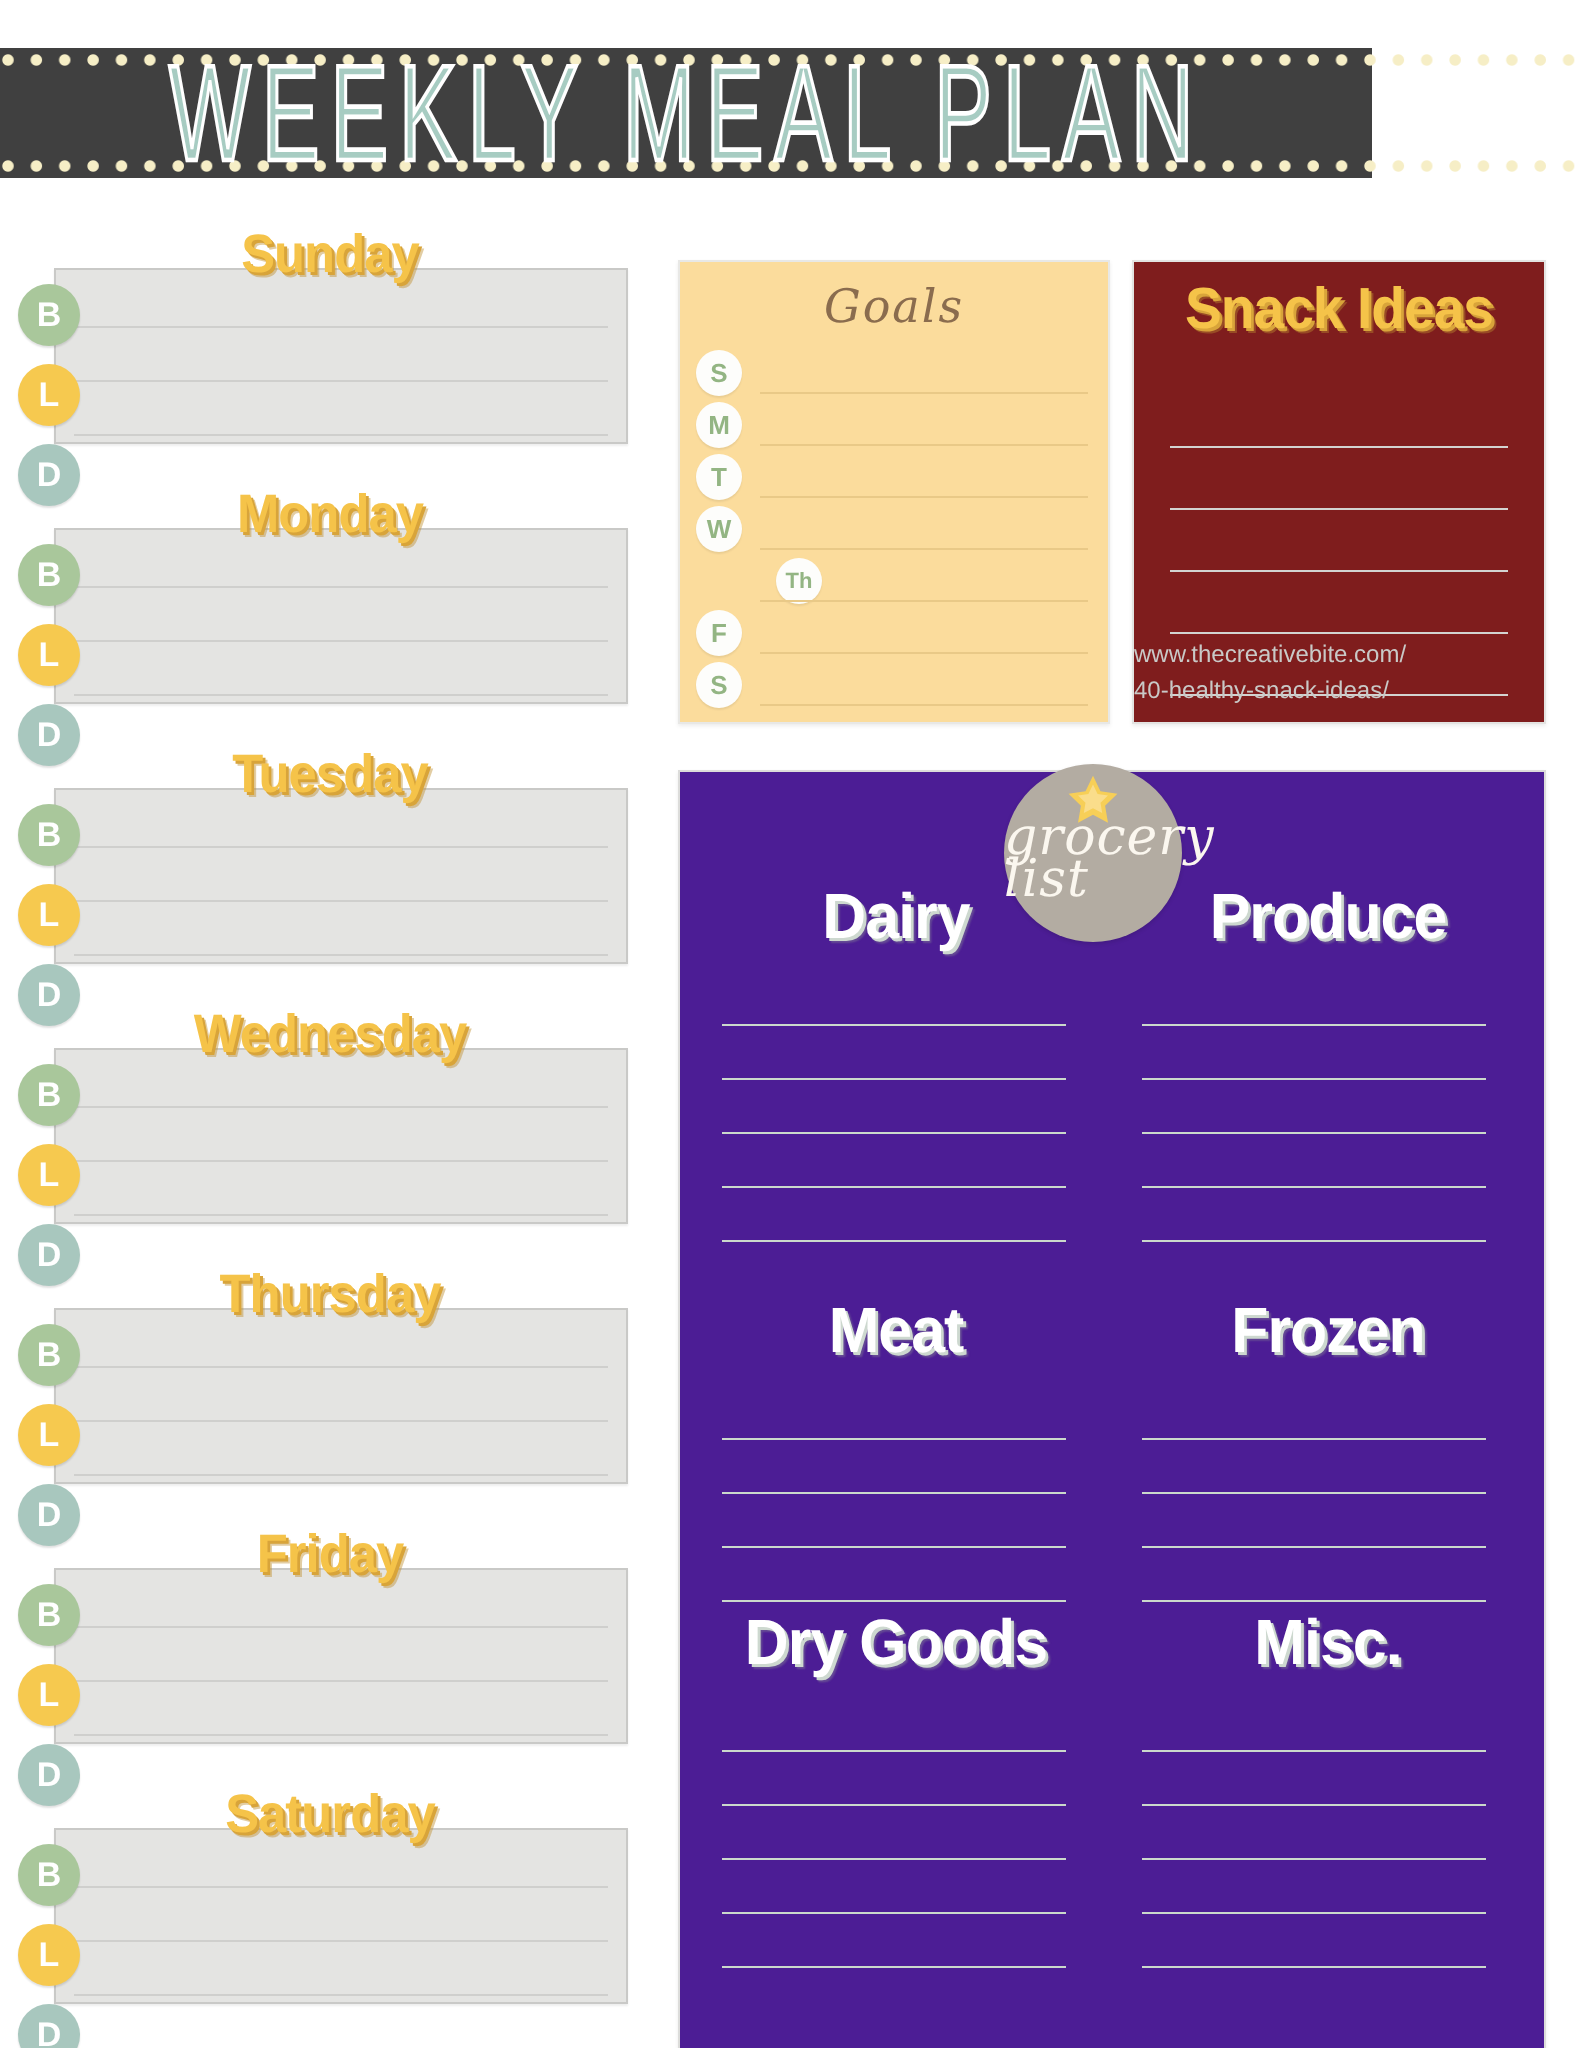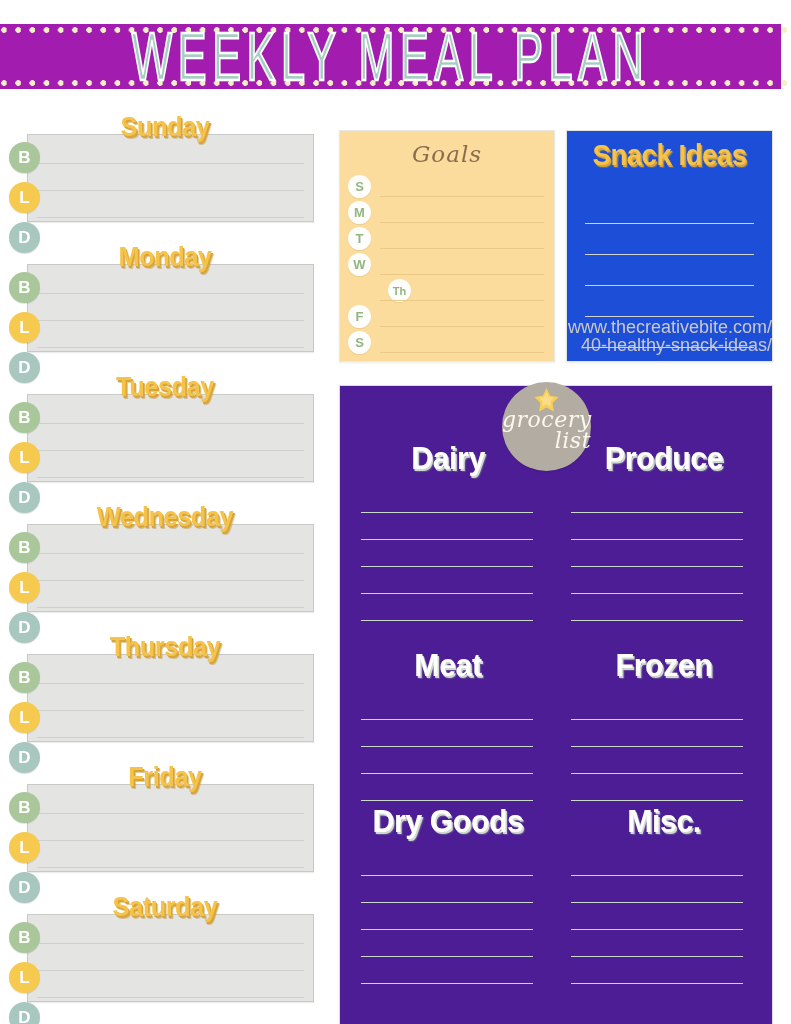--- a/index.html
+++ b/index.html
@@ -4,22 +4,22 @@
 <style>
   html,body{margin:0;padding:0;background:#ffffff;}
   body{
     width:791px;height:1024px;position:relative;overflow:hidden;
     font-family:"Liberation Sans","DejaVu Sans",sans-serif;
     background:#ffffff;
   }
 
   
   #banner{
-    position:absolute;left:0;top:24px;width:781px;height:65px;
-    background:#a21caf;
+    position:absolute;left:0;top:24px;width:686px;height:65px;
+    background:#404040;
   }
   .dotrow{
     position:absolute;left:0;width:791px;height:8px;
     background-image:radial-gradient(circle at 4px 4px, #f6eec6 2.6px, rgba(246,238,198,0) 3.1px);
     background-size:14.2px 8px;background-repeat:repeat-x;
   }
   .dotrow.top{top:2px;}
   .dotrow.bot{bottom:2px;}
   #banner-title{
     position:absolute;left:0;right:0;top:50%;transform:translateY(-52%);
@@ -92,34 +92,34 @@
     position:absolute;left:2px;top:0px;width:23px;height:23px;border-radius:50%;
     background:#fdfdfb;color:#93b583;font-weight:bold;font-size:13px;
     display:flex;align-items:center;justify-content:center;
     box-shadow:0 1px 1px rgba(0,0,0,.07);
   }
   .gcirc.small{font-size:11px;margin-left:40px;}
 
   
   #snack{
     position:absolute;left:566px;top:130px;width:207px;height:232px;
-    background:#1d4ed8;border:1px solid #e3e3e1;box-sizing:border-box;
+    background:#7f1d1d;border:1px solid #e3e3e1;box-sizing:border-box;
     box-shadow:0 1px 2px rgba(0,0,0,.08);
   }
   #snack-title{
     position:absolute;left:0;right:0;top:8px;text-align:center;
     font-size:29px;font-weight:bold;color:#f5c349;letter-spacing:-0.5px;
     text-shadow:1.5px 1.5px 0 #d8a43a, 2.5px 2.5px 0 rgba(190,145,50,.4);
     transform:scaleX(0.95);
   }
   #snack-lines{position:absolute;left:18px;right:18px;top:62px;}
   .sline{height:30px;border-bottom:1px solid #d3d3d1;}
   #snack-url{
-    position:absolute;left:0;right:0;bottom:7px;text-align:right;
-    color:#c9c9c7;font-size:18px;line-height:18px;
+    position:absolute;left:0;right:0;bottom:7px;text-align:left;
+    color:#c9c9c7;font-size:12px;line-height:18px;
   }
 
   
   #grocery{
     position:absolute;left:339px;top:385px;width:434px;height:684px;
     background:#4c1d95;border:1px solid #dcdcda;box-sizing:border-box;
     box-shadow:0 1px 2px rgba(0,0,0,.08);
   }
   .gsec-head{
     position:absolute;width:50%;text-align:center;
@@ -135,23 +135,23 @@
   .gline2{height:26px;border-bottom:1px solid #cbd8cc;}
 
   
   #badge{
     position:absolute;left:502px;top:382px;width:89px;height:89px;border-radius:50%;
     background:#b3aca2;z-index:9;
     box-shadow:0 1px 2px rgba(0,0,0,.12);
   }
   #badge-star{position:absolute;left:30px;top:4px;width:29px;height:29px;}
   #badge-text{
-    position:absolute;left:0;right:0;top:27px;text-align:right;
+    position:absolute;left:0;right:0;top:27px;text-align:left;
     color:#fbf7ef;font-family:"DejaVu Serif",serif;font-style:italic;
-    font-size:22px;line-height:21px;letter-spacing:.5px;
+    font-size:26px;line-height:21px;letter-spacing:.5px;
   }
   #badge-text .l2{display:block;}
 </style>
 </head>
 <body>
 
 <div id="banner">
   <div class="dotrow top"></div>
   <div class="dotrow bot"></div>
   <div id="banner-title"><span>WEEKLY MEAL PLAN</span></div>

